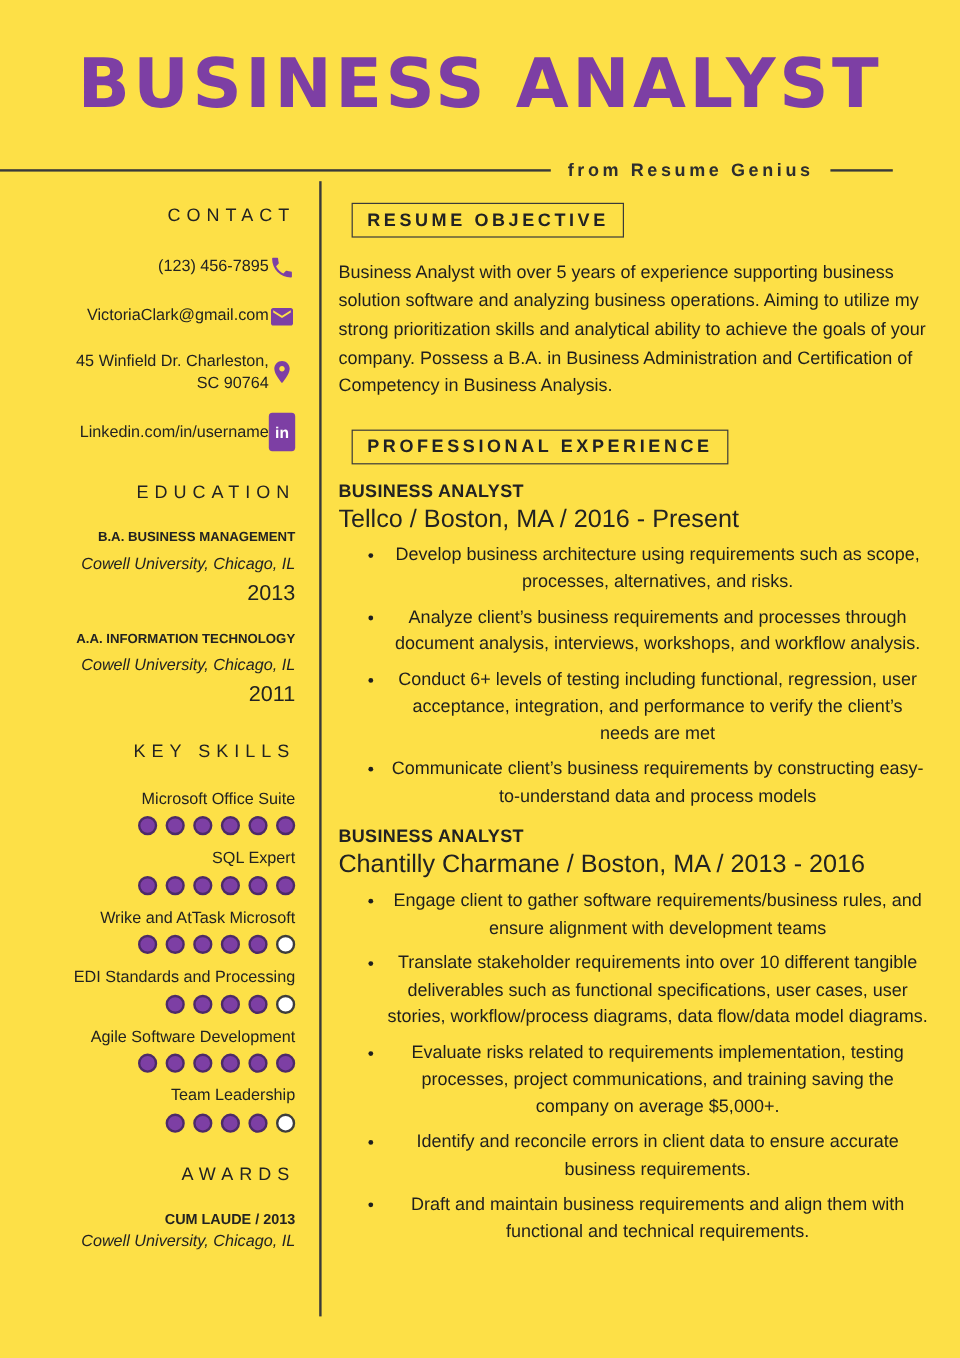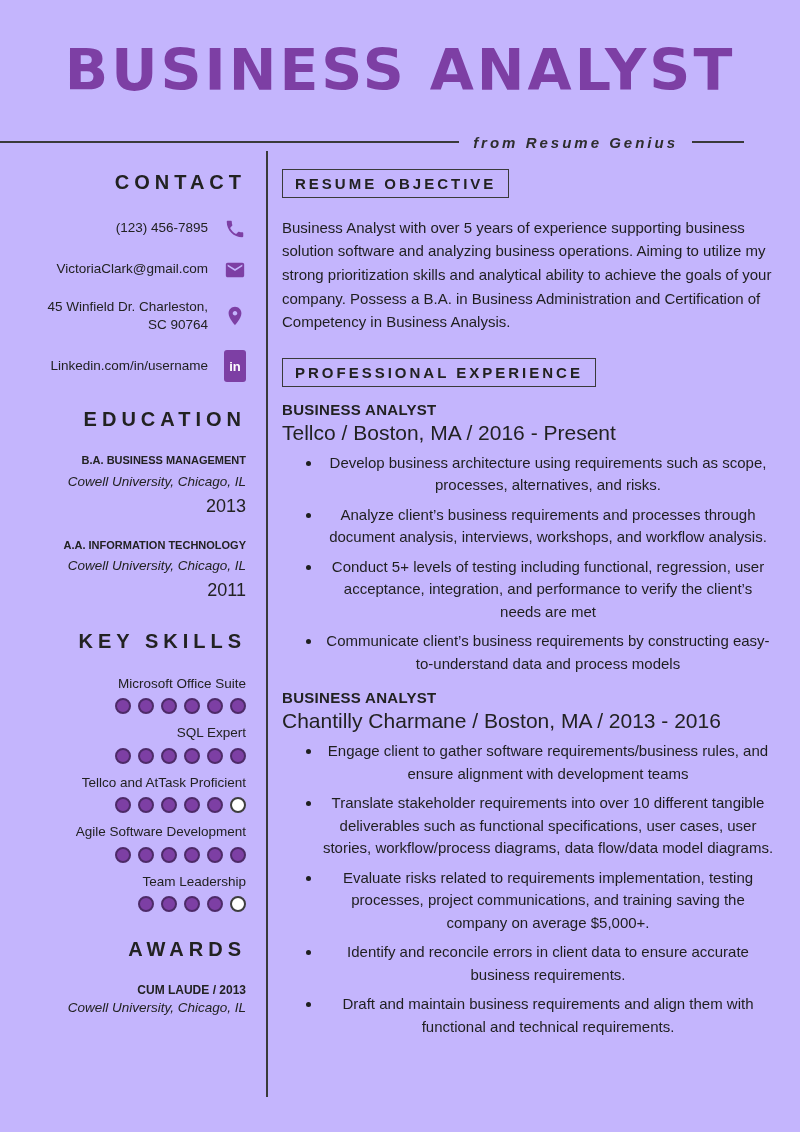--- a/index.html
+++ b/index.html
@@ -2,35 +2,35 @@
 <html><head>
 <meta charset="utf-8">
 <style>
   * { margin: 0; padding: 0; box-sizing: border-box; }
   html, body { background: #ffffff; }
   body {
     width: 800px; height: 1132px; overflow: hidden;
     font-family: "Liberation Sans", sans-serif;
     color: #222222;
   }
-  .page { width: 800px; height: 1132px; overflow: hidden; background: #c4b5fd; }
+  .page { width: 800px; height: 1132px; overflow: hidden; background: #fde047; }
 
   
   .header { padding-top: 38px; }
   .title {
     text-align: center;
     color: #7d3fa4;
     font-family: "DejaVu Sans", "Liberation Sans", sans-serif;
     font-weight: 600;
     font-size: 57px;
     letter-spacing: 3px;
     line-height: 1.15;
     white-space: nowrap;
   }
-  .subtitle-row { display: flex; align-items: center; margin-top: 30px; font-style: italic; }
+  .subtitle-row { display: flex; align-items: center; margin-top: 30px; }
   .hline { height: 2px; background: #3a3a3a; }
   .hline.left { flex: 1; }
   .hline.right { width: 52px; margin-right: 56px; }
   .subtitle {
     margin: 0 14px;
     font-size: 15px;
     font-weight: bold;
     letter-spacing: 3px;
     color: #2e2e2e;
     white-space: nowrap;
@@ -42,31 +42,31 @@
     width: 268px;
     flex: 0 0 268px;
     border-right: 2px solid #3a3a3a;
     padding: 20px 20px 0 10px;
     text-align: right;
   }
   .main { flex: 1; padding: 18px 26px 0 14px; }
 
   
   .side-header {
-    font-size: 20px;
-    font-weight: bold;
+    font-size: 15px;
+    font-weight: normal;
     letter-spacing: 5px;
     color: #222;
     margin-bottom: 22px;
   }
   .side-section { margin-bottom: 26px; }
 
   .contact-row {
     display: flex; justify-content: flex-end; align-items: center;
-    gap: 16px; margin-bottom: 15px; min-height: 26px;
+    gap: 0; margin-bottom: 15px; min-height: 26px;
   }
   .contact-text { font-size: 13.5px; line-height: 1.4; max-width: 172px; }
   .icon { width: 22px; height: 22px; flex: 0 0 auto; color: #7d3fa4; display: inline-flex; align-items: center; justify-content: center; }
   .icon svg { width: 22px; height: 22px; display: block; }
   .li-badge {
     width: 22px; height: 32px; border-radius: 3px;
     background: #7d3fa4; color: #ffffff;
     font-weight: bold; font-size: 13px;
     display: inline-flex; align-items: center; justify-content: center;
   }
@@ -92,20 +92,21 @@
   
   .box-header {
     display: inline-block;
     border: 1.5px solid #3a3a3a;
     padding: 5px 12px;
     font-size: 15px;
     font-weight: bold;
     letter-spacing: 3px;
     color: #222;
     white-space: nowrap;
+    margin-left: 11px;
   }
   .objective-text {
     margin: 18px 0 24px;
     font-size: 15px;
     line-height: 1.58;
     color: #1f1f1f;
   }
   .job { margin-top: 14px; }
   .job-title { font-weight: bold; font-size: 15px; letter-spacing: 0.3px; }
   .job-meta { font-size: 21px; margin: 3px 0 7px; }
@@ -201,23 +202,33 @@
           <div class="dots">
               <span class="dot filled"></span>
               <span class="dot filled"></span>
               <span class="dot filled"></span>
               <span class="dot filled"></span>
               <span class="dot filled"></span>
               <span class="dot filled"></span>
             </div>
         </div>
         <div class="skill">
-          <div class="skill-label">Tellco and AtTask Proficient</div>
-          <div class="dots">
-              <span class="dot filled"></span>
+          <div class="skill-label">Wrike and AtTask Microsoft</div>
+          <div class="dots">
+              <span class="dot filled"></span>
+              <span class="dot filled"></span>
+              <span class="dot filled"></span>
+              <span class="dot filled"></span>
+              <span class="dot filled"></span>
+              <span class="dot"></span>
+            </div>
+        </div>
+        <div class="skill">
+          <div class="skill-label">EDI Standards and Processing</div>
+          <div class="dots">
               <span class="dot filled"></span>
               <span class="dot filled"></span>
               <span class="dot filled"></span>
               <span class="dot filled"></span>
               <span class="dot"></span>
             </div>
         </div>
         <div class="skill">
           <div class="skill-label">Agile Software Development</div>
           <div class="dots">
@@ -260,21 +271,21 @@
 
       <section>
         <div class="box-header">PROFESSIONAL EXPERIENCE</div>
 
         <div class="job">
           <div class="job-title">BUSINESS ANALYST</div>
           <div class="job-meta">Tellco / Boston, MA / 2016 - Present</div>
           <ul>
             <li>Develop business architecture using requirements such as scope, processes, alternatives, and risks.</li>
             <li>Analyze client’s business requirements and processes through document analysis, interviews, workshops, and workflow analysis.</li>
-            <li>Conduct 5+ levels of testing including functional, regression, user acceptance, integration, and performance to verify the client’s needs are met</li>
+            <li>Conduct 6+ levels of testing including functional, regression, user acceptance, integration, and performance to verify the client’s needs are met</li>
             <li>Communicate client’s business requirements by constructing easy- to-understand data and process models</li>
           </ul>
         </div>
 
         <div class="job">
           <div class="job-title">BUSINESS ANALYST</div>
           <div class="job-meta">Chantilly Charmane / Boston, MA / 2013 - 2016</div>
           <ul>
             <li>Engage client to gather software requirements/business rules, and ensure alignment with development teams</li>
             <li>Translate stakeholder requirements into over 10 different tangible deliverables such as functional specifications, user cases, user stories, workflow/process diagrams, data flow/data model diagrams.</li>

